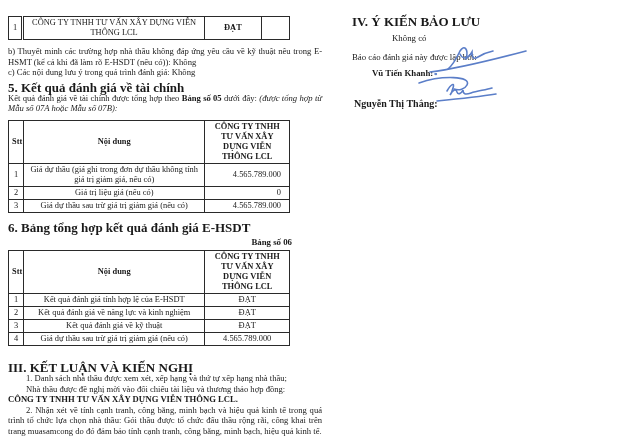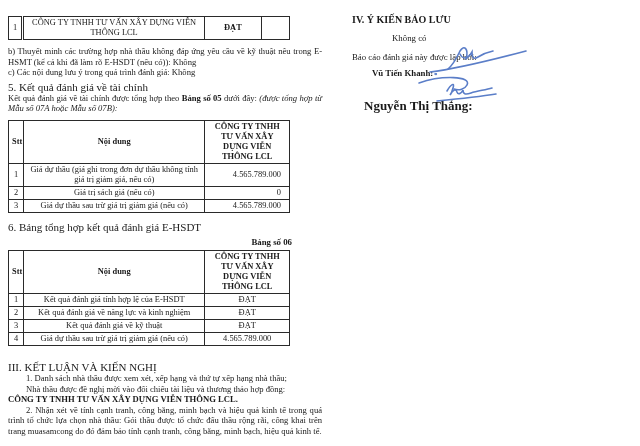--- a/index.html
+++ b/index.html
@@ -63,58 +63,58 @@
   .frag-name { width: 180px; }
   .frag-res  { width: 56px; }
   .frag-x    { width: 28px; }
 
   .cell-left   { text-align: center; }
   .cell-right  { text-align: right; padding-right: 8px !important; }
   .cell-center { text-align: center; }
 
   .notes { margin-top: 6px; }
   .sec-heading {
-    font-size: 11px;
+    font-size: 13px;
     line-height: 11px;
-    font-weight: normal;
+    font-weight: bold;
     margin-top: 4px;
   }
   .sec6-heading { margin-top: 9px; }
   .tbl-margin { margin-top: 6px; }
   .bang-label {
     font-size: 8.8px;
     font-weight: bold;
     text-align: right;
     padding-right: 30px;
     margin-top: 4px;
     margin-bottom: 3px;
   }
   .sec3 { margin-top: 9px; }
   .indent { text-indent: 18px; }
 
   
   .iv-heading {
     position: absolute; left: 2px; top: 14px;
-    font-size: 10px; font-weight: bold;
+    font-size: 13px; font-weight: bold;
   }
   .iv-none {
     position: absolute; left: 2px; top: 33px;
     font-size: 8.8px; font-weight: normal; margin-left: 40px;
   }
   .iv-prepared {
     position: absolute; left: 2px; top: 52px;
     font-size: 8.8px;
   }
   .signer-1 {
     position: absolute; left: 22px; top: 68px;
     font-size: 8.8px; font-weight: bold;
   }
   .signer-2 {
-    position: absolute; left: 14px; top: 98px;
-    font-size: 13px; font-weight: bold;
+    position: absolute; left: 4px; top: 98px;
+    font-size: 10px; font-weight: bold;
   }
   .sig {
     position: absolute;
   }
   .sig-1 { left: 76px; top: 42px; }
   .sig-2 { left: 66px; top: 74px; }
   .sig path { stroke: #5b7ec8; stroke-width: 1.6; fill: none; stroke-linecap: round; }
 </style>
 </head>
 <body>
@@ -160,21 +160,21 @@
         <th>Nội dung</th>
         <th>CÔNG TY TNHH TƯ VẤN XÂY DỰNG VIỄN THÔNG LCL</th>
       </tr>
       <tr>
         <td class="cell-center">1</td>
         <td class="cell-left">Giá dự thầu (giá ghi trong đơn dự thầu không tính giá trị giảm giá, nếu có)</td>
         <td class="cell-right">4.565.789.000</td>
       </tr>
       <tr>
         <td class="cell-center">2</td>
-        <td class="cell-left">Giá trị sách giá (nếu có)</td>
+        <td class="cell-left">Giá trị liệu giá (nếu có)</td>
         <td class="cell-right">0</td>
       </tr>
       <tr>
         <td class="cell-center">3</td>
         <td class="cell-left">Giá dự thầu sau trừ giá trị giảm giá (nếu có)</td>
         <td class="cell-right">4.565.789.000</td>
       </tr>
     </tbody>
       </table>
 

